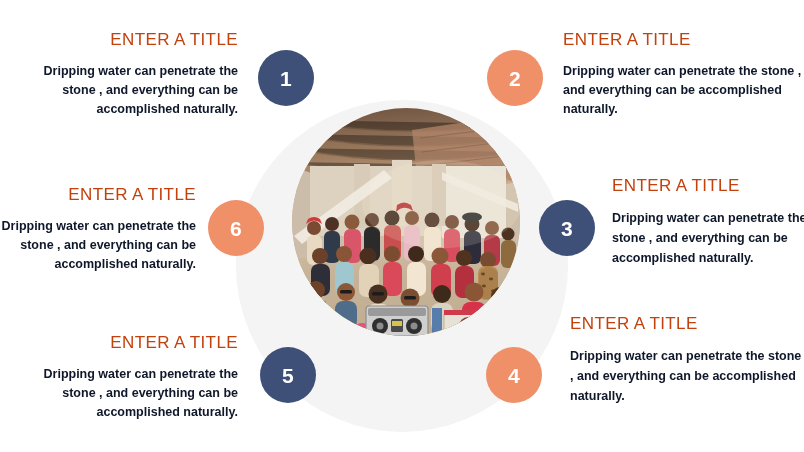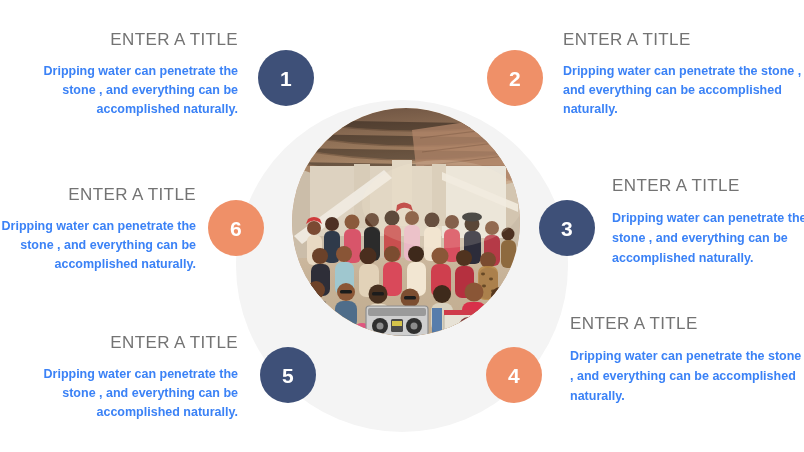--- a/index.html
+++ b/index.html
@@ -74,30 +74,30 @@
   .c5 { left: 260px; top: 347px; }
   .c6 { left: 208px; top: 200px; }
 
   
   .block {
     position: absolute;
   }
   .block .title {
     font-size: 17px;
     font-weight: normal;
-    color: #737373;
+    color: #c2410c;
     letter-spacing: 0.4px;
     margin: 0 0 12px 0;
     line-height: 1.1;
     white-space: nowrap;
   }
   .block .body {
     font-size: 12.5px;
     font-weight: bold;
-    color: #3b82f6;
+    color: #0f172a;
     line-height: 1.55;
     margin: 0;
   }
 
   .align-right { text-align: right; }
   .align-left  { text-align: left;  }
 
   
   .b1 { left: 10px;  top: 31px;  width: 228px; }
   .b5 { left: 10px;  top: 334px; width: 228px; }

